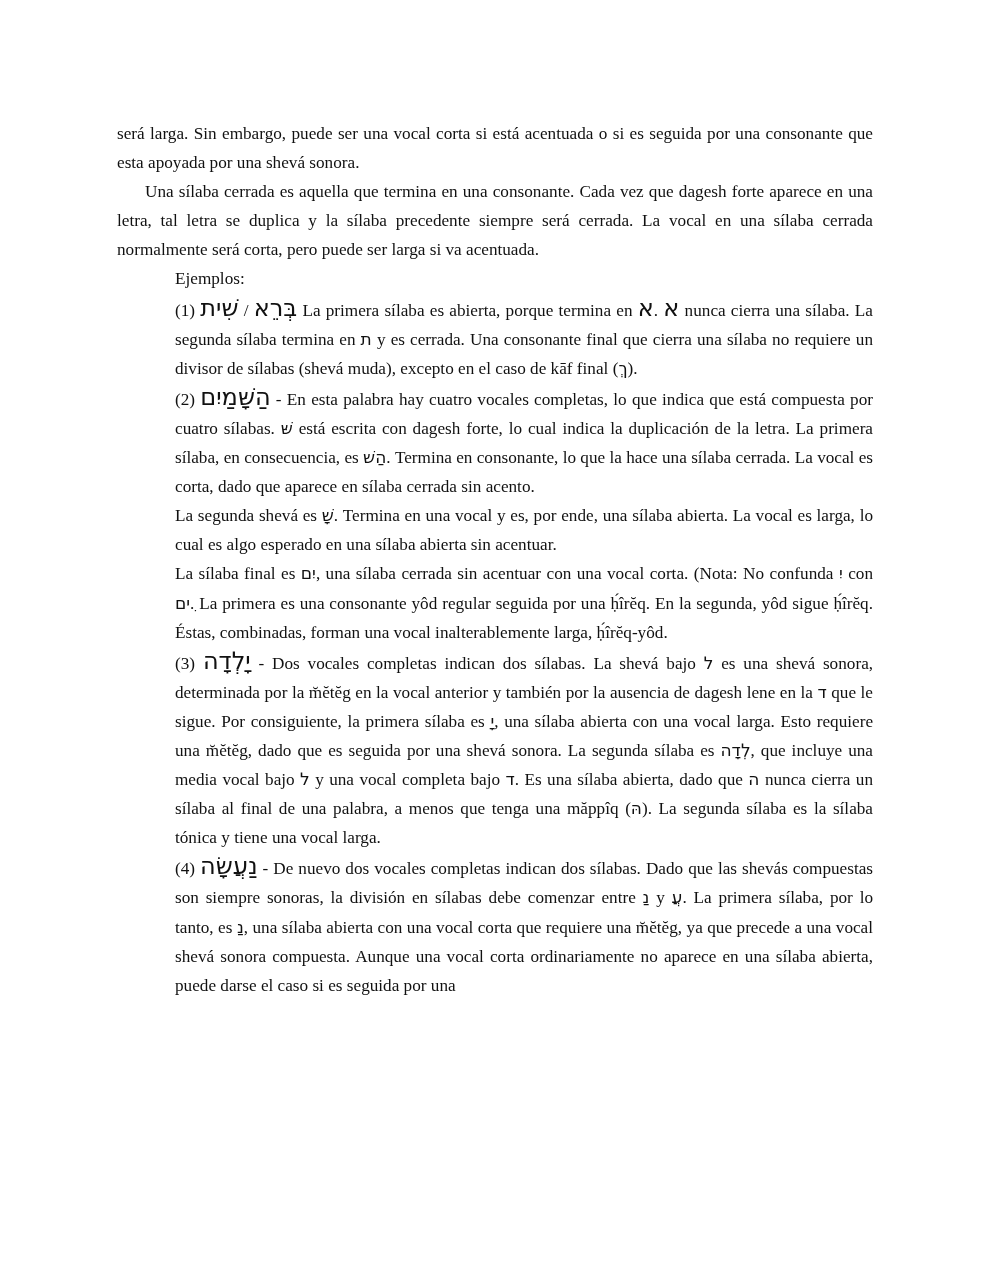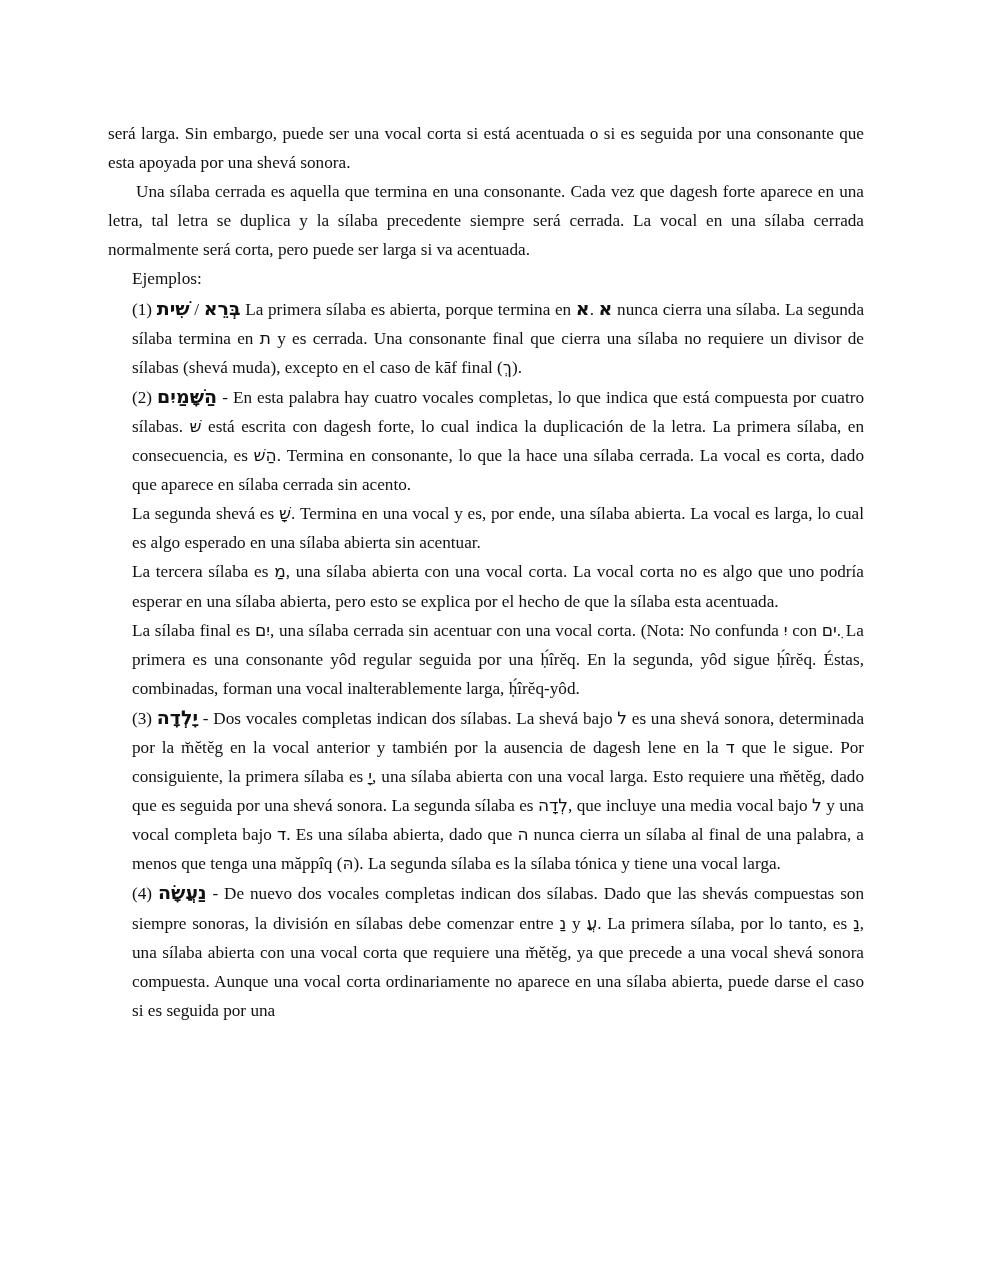--- a/index.html
+++ b/index.html
@@ -10,42 +10,42 @@
   body {
     width: 990px;
     height: 1280px;
     position: relative;
     overflow: hidden;
     font-family: "Liberation Serif", "DejaVu Serif", serif;
     color: #111111;
   }
   .page {
     position: absolute;
-    left: 108px;
+    left: 117px;
     top: 119px;
     width: 756px;
     font-size: 17.2px;
     line-height: 29.1px;
   }
   .p {
     margin: 0;
     text-align: justify;
   }
   .indent-first {
     text-indent: 28px;
     font-family: Liberation Serif, serif;
   }
   .block {
-    margin-left: 24px;
+    margin-left: 58px;
     text-align: justify;
   }
   .heb {
     font-family: "DejaVu Sans", "Liberation Sans", sans-serif;
-    font-size: 19px;
-    font-weight: bold;
+    font-size: 24px;
+    font-weight: normal;
     direction: rtl;
     unicode-bidi: isolate;
   }
   .heb-sm {
     font-family: "DejaVu Sans", "Liberation Sans", sans-serif;
     font-size: 17px;
     direction: rtl;
     unicode-bidi: isolate;
   }
 </style>
@@ -59,21 +59,20 @@
   <p class="p indent-first">Una sílaba cerrada es aquella que termina en una consonante. Cada vez que dagesh forte aparece en una letra, tal letra se duplica y la sílaba precedente siempre será cerrada. La vocal en una sílaba cerrada normalmente será corta, pero puede ser larga si va acentuada.</p>
 
   <div class="block">Ejemplos:</div>
 
   <div class="block"><span>(1)</span> <span class="heb">שִׁית</span> <span>/</span> <span class="heb">בְּרֵא</span> <span>La primera sílaba es abierta, porque termina en</span> <span class="heb">א</span><span>.</span> <span class="heb">א</span> <span>nunca cierra una sílaba. La segunda sílaba termina en</span> <span class="heb-sm">ת</span> <span>y es cerrada. Una consonante final que cierra una sílaba no requiere un divisor de sílabas (shevá muda), excepto en el caso de kāf final (</span><span class="heb-sm">ךְ</span><span>).</span></div>
 
   <div class="block"><span>(2)</span> <span class="heb">הַשָּׁמַיִם</span> <span>- En esta palabra hay cuatro vocales completas, lo que indica que está compuesta por cuatro sílabas.</span> <span class="heb-sm">שּׁ</span> <span>está escrita con dagesh forte, lo cual indica la duplicación de la letra. La primera sílaba, en consecuencia, es</span> <span class="heb-sm">הַשׁ</span><span>. Termina en consonante, lo que la hace una sílaba cerrada. La vocal es corta, dado que aparece en sílaba cerrada sin acento.</span></div>
 
   <div class="block"><span>La segunda shevá es</span> <span class="heb-sm">שָׁ</span><span>. Termina en una vocal y es, por ende, una sílaba abierta. La vocal es larga, lo cual es algo esperado en una sílaba abierta sin acentuar.</span></div>
 
-  <div class="block"><span>La tercera sílaba es</span> <span class="heb-sm">מַ</span><span>, una sílaba abierta con una vocal corta. La vocal corta no es algo que uno podría esperar en una sílaba abierta, pero esto se explica por el hecho de que la sílaba esta acentuada.</span></div>
 
   <div class="block"><span>La sílaba final es</span> <span class="heb-sm">יִם</span><span>, una sílaba cerrada sin acentuar con una vocal corta. (Nota: No confunda</span> <span class="heb-sm">יִ</span> <span>con</span> <span class="heb-sm">ִים</span><span>. La primera es una consonante yôd regular seguida por una ḥ́îrĕq. En la segunda, yôd sigue ḥ́îrĕq. Éstas, combinadas, forman una vocal inalterablemente larga, ḥ́îrĕq-yôd.</span></div>
 
   <div class="block"><span>(3)</span> <span class="heb">יָלְדָה</span> <span>- Dos vocales completas indican dos sílabas. La shevá bajo</span> <span class="heb-sm">ל</span> <span>es una shevá sonora, determinada por la m̆ĕtĕg en la vocal anterior y también por la ausencia de dagesh lene en la</span> <span class="heb-sm">ד</span> <span>que le sigue. Por consiguiente, la primera sílaba es</span> <span class="heb-sm">יָ</span><span>, una sílaba abierta con una vocal larga. Esto requiere una m̆ĕtĕg, dado que es seguida por una shevá sonora. La segunda sílaba es</span> <span class="heb-sm">לְדָה</span><span>, que incluye una media vocal bajo</span> <span class="heb-sm">ל</span> <span>y una vocal completa bajo</span> <span class="heb-sm">ד</span><span>. Es una sílaba abierta, dado que</span> <span class="heb-sm">ה</span> <span>nunca cierra un sílaba al final de una palabra, a menos que tenga una măppîq (</span><span class="heb-sm">הּ</span><span>). La segunda sílaba es la sílaba tónica y tiene una vocal larga.</span></div>
 
   <div class="block"><span>(4)</span> <span class="heb">נַעֲשָׂה</span> <span>- De nuevo dos vocales completas indican dos sílabas. Dado que las shevás compuestas son siempre sonoras, la división en sílabas debe comenzar entre</span> <span class="heb-sm">נַ</span> <span>y</span> <span class="heb-sm">עֲ</span><span>. La primera sílaba, por lo tanto, es</span> <span class="heb-sm">נַ</span><span>, una sílaba abierta con una vocal corta que requiere una m̆ĕtĕg, ya que precede a una vocal shevá sonora compuesta. Aunque una vocal corta ordinariamente no aparece en una sílaba abierta, puede darse el caso si es seguida por una</span></div>
 
 </div>
 
 </body></html>

